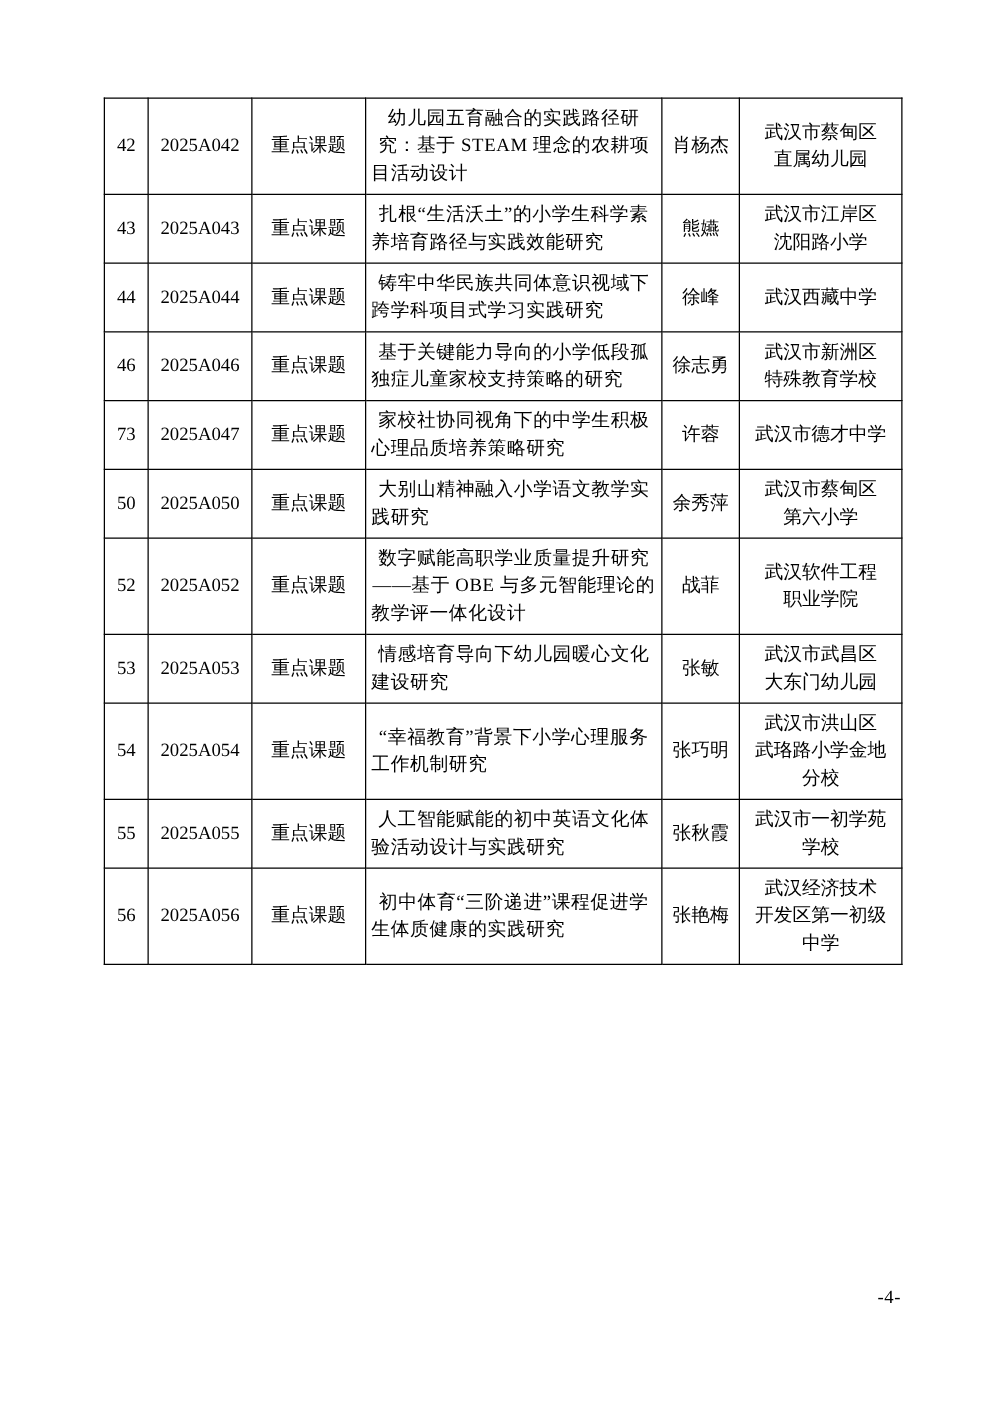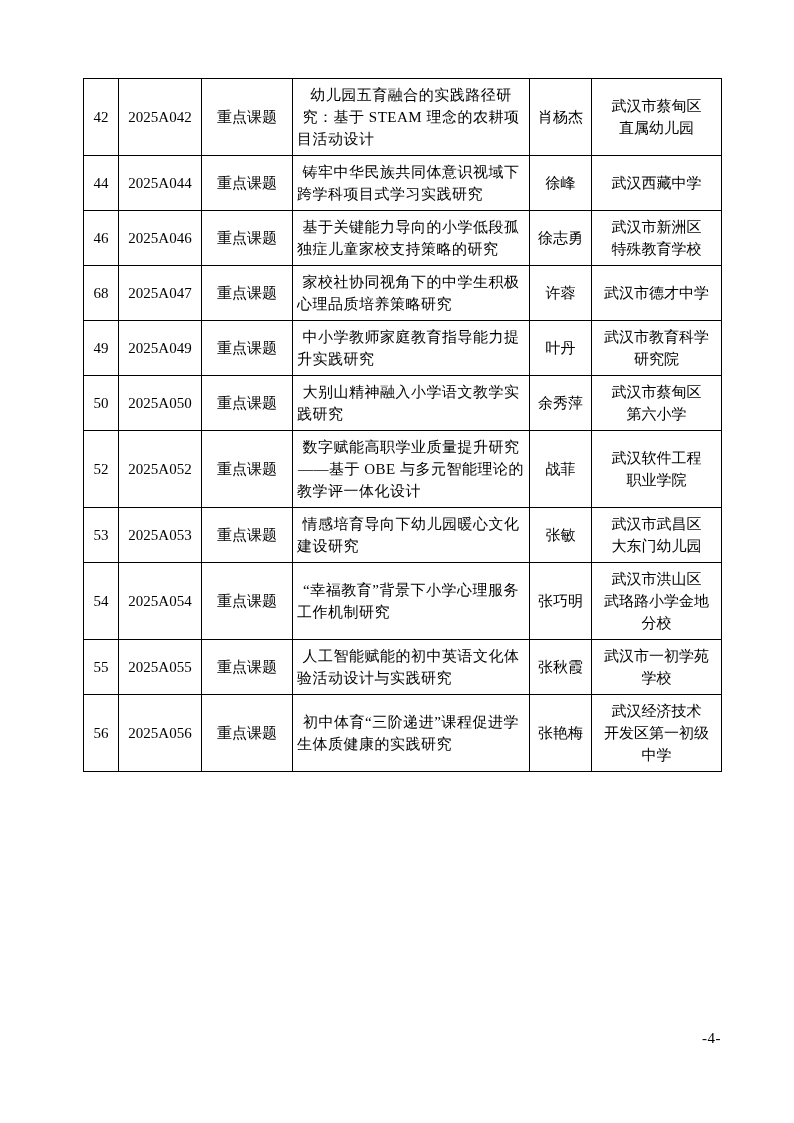--- a/index.html
+++ b/index.html
@@ -82,52 +82,52 @@
         <tr>
       <td class="cell-no">42</td>
       <td class="cell-code">2025A042</td>
       <td class="cell-cat">重点课题</td>
       <td class="cell-title">幼儿园五育融合的实践路径研究：基于 STEAM 理念的农耕项目活动设计</td>
       <td class="cell-name">肖杨杰</td>
       <td class="cell-org">武汉市蔡甸区
 直属幼儿园</td>
     </tr>
         <tr>
+      <td class="cell-no">43</td>
+      <td class="cell-code">2025A043</td>
+      <td class="cell-cat">重点课题</td>
+      <td class="cell-title">扎根“生活沃土”的小学生科学素养培育路径与实践效能研究</td>
+      <td class="cell-name">熊嬿</td>
+      <td class="cell-org">武汉市江岸区
+沈阳路小学</td>
+    </tr>
+        <tr>
       <td class="cell-no">44</td>
       <td class="cell-code">2025A044</td>
       <td class="cell-cat">重点课题</td>
       <td class="cell-title">铸牢中华民族共同体意识视域下跨学科项目式学习实践研究</td>
       <td class="cell-name">徐峰</td>
       <td class="cell-org">武汉西藏中学</td>
     </tr>
         <tr>
       <td class="cell-no">46</td>
       <td class="cell-code">2025A046</td>
       <td class="cell-cat">重点课题</td>
       <td class="cell-title">基于关键能力导向的小学低段孤独症儿童家校支持策略的研究</td>
       <td class="cell-name">徐志勇</td>
       <td class="cell-org">武汉市新洲区
 特殊教育学校</td>
     </tr>
         <tr>
-      <td class="cell-no">68</td>
+      <td class="cell-no">73</td>
       <td class="cell-code">2025A047</td>
       <td class="cell-cat">重点课题</td>
       <td class="cell-title">家校社协同视角下的中学生积极心理品质培养策略研究</td>
       <td class="cell-name">许蓉</td>
       <td class="cell-org">武汉市德才中学</td>
-    </tr>
-        <tr>
-      <td class="cell-no">49</td>
-      <td class="cell-code">2025A049</td>
-      <td class="cell-cat">重点课题</td>
-      <td class="cell-title">中小学教师家庭教育指导能力提升实践研究</td>
-      <td class="cell-name">叶丹</td>
-      <td class="cell-org">武汉市教育科学
-研究院</td>
     </tr>
         <tr>
       <td class="cell-no">50</td>
       <td class="cell-code">2025A050</td>
       <td class="cell-cat">重点课题</td>
       <td class="cell-title">大别山精神融入小学语文教学实践研究</td>
       <td class="cell-name">余秀萍</td>
       <td class="cell-org">武汉市蔡甸区
 第六小学</td>
     </tr>

